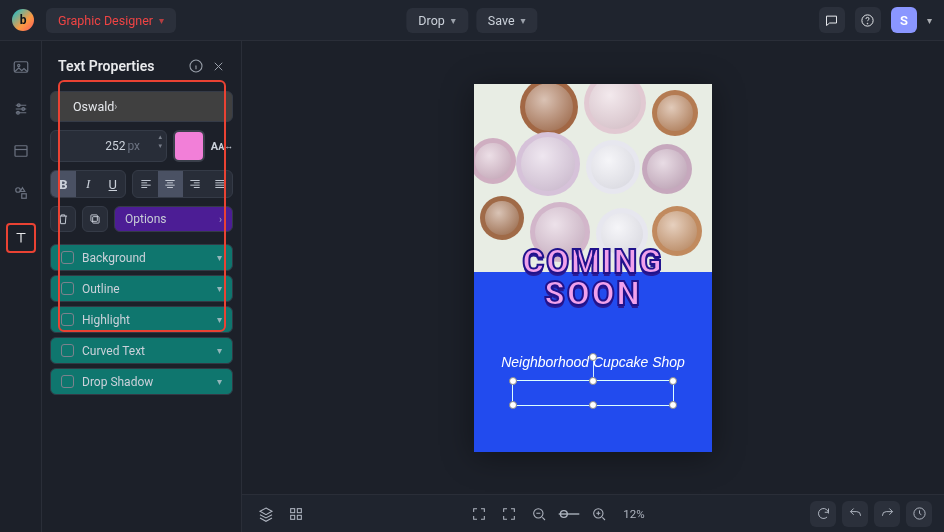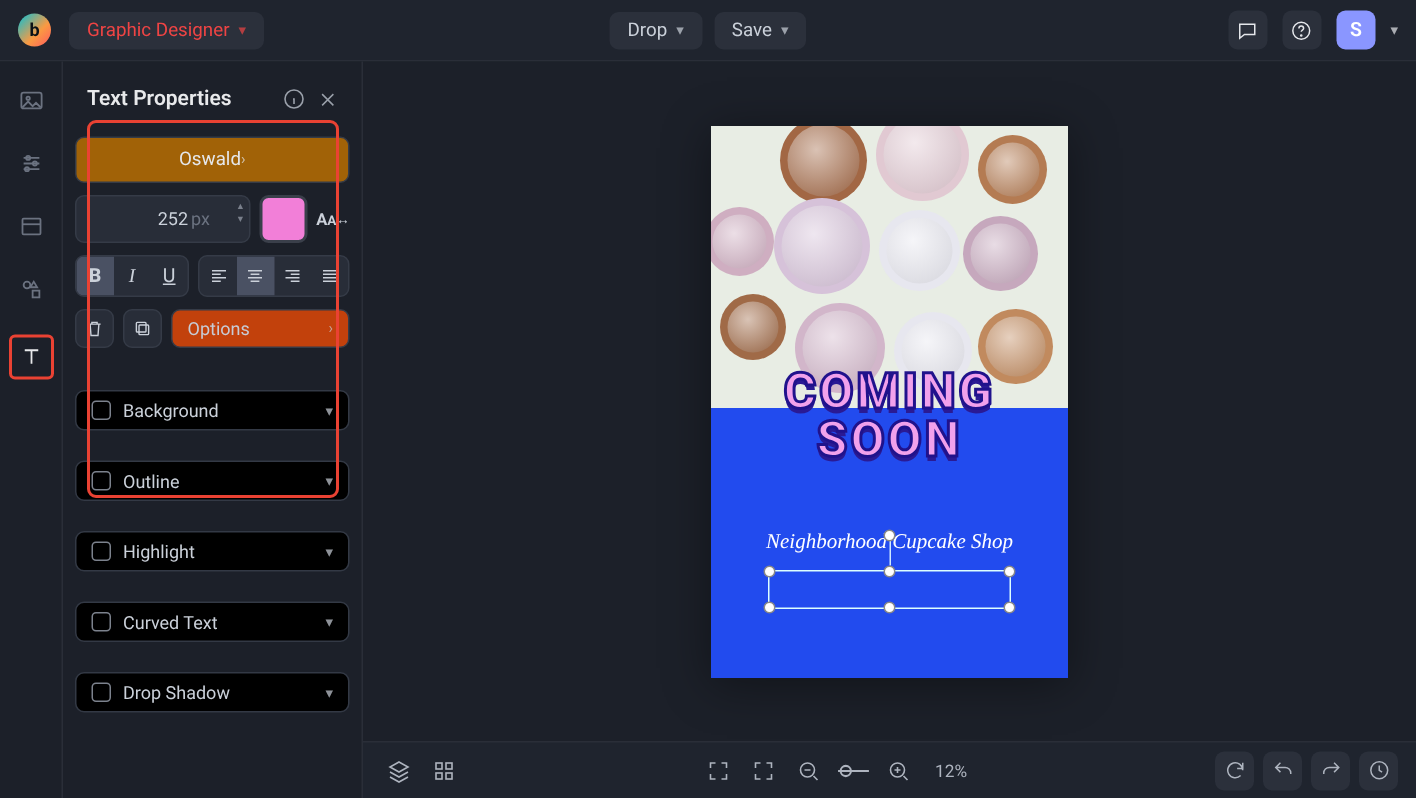--- a/index.html
+++ b/index.html
@@ -22,39 +22,39 @@
 .rail-i.active-box { border:2px solid #ea4233; border-radius:4px; width:30px; height:30px; color:#e8e9eb; }
 .rail-i svg { width:18px; height:18px; }
 
 
 .panel { position:absolute; left:42px; top:41px; width:200px; bottom:0; background:#1c2029; border-right:1px solid #2a2e38; }
 .panel-head { display:flex; align-items:center; padding:14px 12px 10px 16px;justify-content:flex-end; }
 .panel-title { font-size:14px; font-weight:600; color:#e8e9eb; }
 .panel-head .spacer { flex:1; }
 .panel-ic { width:22px; height:22px; display:flex; align-items:center; justify-content:center; color:#9aa0aa; }
 .red-outline { position:absolute; left:58px; top:80px; width:168px; height:252px; border:2px solid #ea4233; border-radius:6px; pointer-events:none; z-index:2; }
-.fontrow { margin:4px 8px 0; background:#a16207; border:1px solid #353b47; border-radius:6px; padding:7px 10px; display:flex; justify-content:center; align-items:center; font-size:12.5px; }
+.fontrow { margin:4px 8px 0; background:#404040; border:1px solid #353b47; border-radius:6px; padding:7px 22px; display:flex; justify-content:flex-start; align-items:center; font-size:12.5px; }
 .row2 { display:flex; margin:8px 8px 0; gap:6px; }
 .sizebox { flex:1; background:#282d38; border:1px solid #353b47; border-radius:6px; display:flex; align-items:center; justify-content:flex-end; padding:0 26px 0 8px; height:32px; position:relative; font-size:12px; color:#cbd1da; }
 .sizebox .unit { color:#6b7280; margin-left:2px; }
 .stepper { position:absolute; right:4px; top:3px; display:flex; flex-direction:column; gap:2px; }
 .stepper span { font-size:7px; color:#7a808c; line-height:7px; }
 .swatch { width:32px; height:32px; border-radius:6px; background:#f27fd8; border:2px solid #3a3f4a; }
 .aabt { width:22px; height:32px; display:flex; flex-direction:row; align-items:center; justify-content:center; color:#cbd1da; font-size:10px; gap:0; }
 .row3, .row5 { display:flex; margin:8px 8px 0; gap:6px; }
 .grp { display:flex; background:#282d38; border:1px solid #353b47; border-radius:6px; overflow:hidden; }
 .grp button { width:26px; height:26px; background:transparent; border:none; color:#cbd1da; font-size:13px; display:flex; align-items:center; justify-content:center; font-family:inherit; }
 .grp button.active { background:#4a5163; }
 .grp.biud button:nth-child(1){ font-weight:800; }
 .grp.biud button:nth-child(2){ font-style:italic; font-family:Georgia,serif; }
 .grp.biud button:nth-child(3){ text-decoration:underline; }
 .sqbtn { width:26px; height:26px; background:#282d38; border:1px solid #353b47; border-radius:6px; display:flex; align-items:center; justify-content:center; color:#cbd1da; }
-.optbtn { flex:1; background:#c2410c; border:1px solid #353b47; border-radius:6px; height:26px; display:flex; align-items:center; justify-content:space-between; padding:0 10px; font-size:12px; color:#c7ccd6; }
+.optbtn { flex:1; background:#4c1d95; border:1px solid #353b47; border-radius:6px; height:26px; display:flex; align-items:center; justify-content:space-between; padding:0 10px; font-size:12px; color:#c7ccd6; }
 .effects { margin:12px 8px 0; display:flex; flex-direction:column; gap:4px; }
-.effrow { background:#000000; border:1px solid #333945; border-radius:6px; height:27px; display:flex; align-items:center; padding:0 10px; font-size:12px; color:#cbd1da; gap:8px;margin-top:16px; }
+.effrow { background:#0f766e; border:1px solid #333945; border-radius:6px; height:27px; display:flex; align-items:center; padding:0 10px; font-size:12px; color:#cbd1da; gap:8px; }
 .checkbox { width:13px; height:13px; border:1.5px solid #7c828d; border-radius:3px; }
 .effrow .flex1 { flex:1; }
 
 
 .canvas-area { position:absolute; left:242px; right:0; top:41px; bottom:38px; background:#1c2029; display:flex; align-items:center; justify-content:center; }
 .doccard { width:238px; height:368px; background:#224bee; position:relative; overflow:hidden; box-shadow:0 4px 30px rgba(0,0,0,.4);padding-left:12px; }
 .photo { position:absolute; left:0; right:0; top:0; height:188px; background:#e8ede4; }
 .cup { position:absolute; border-radius:50%; }
 .cup::after{ content:""; position:absolute; inset:5px; border-radius:50%; background:radial-gradient(circle at 40% 35%, rgba(255,255,255,.6), rgba(0,0,0,.08)); }
 .c1{width:58px;height:58px;left:46px;top:-6px;background:#a26744;}
@@ -62,21 +62,21 @@
 .c3{width:46px;height:46px;left:178px;top:6px;background:#b47b52;}
 .c4{width:46px;height:46px;left:-4px;top:54px;background:#cfaec1;}
 .c5{width:64px;height:64px;left:42px;top:48px;background:#d6c2d9;}
 .c6{width:54px;height:54px;left:112px;top:56px;background:#e7e7ef;}
 .c7{width:50px;height:50px;left:168px;top:60px;background:#c6a8bd;}
 .c8{width:44px;height:44px;left:6px;top:112px;background:#a06a47;}
 .c9{width:60px;height:60px;left:56px;top:118px;background:#d2b6ca;}
 .c10{width:52px;height:52px;left:122px;top:124px;background:#e7e7ef;}
 .c11{width:50px;height:50px;left:178px;top:122px;background:#c18a5e;}
 .coming{ position:absolute;left:0;right:0;top:162px;text-align:center;font-family:"Arial Black",Impact,sans-serif;font-weight:900;letter-spacing:2px;font-size:33px;line-height:32px;color:#f1a1ec; -webkit-text-stroke:2px #20128c; text-shadow:0 3px 0 #2a1a94; }
-.sub1{ position:absolute;left:0;right:0;top:270px;text-align:center;color:#fff;font-family:Liberation Serif, serif;font-style:italic;font-size:14px; }
+.sub1{ position:absolute;left:0;right:0;top:270px;text-align:center;color:#fff;font-family:Liberation Sans, sans-serif;font-style:italic;font-size:14px; }
 .selbox { position:absolute; left:38px; right:38px; top:296px; height:26px; border:1.5px solid #dff; display:flex; align-items:center; justify-content:center; }
 .selbox .txt { color:#fff; font-weight:700; letter-spacing:2px; font-size:12.5px; }
 .handle { position:absolute; width:8px;height:8px;border-radius:50%; background:#fff; border:1px solid #888; }
 .h-tl{left:-4px;top:-4px;} .h-tr{right:-4px;top:-4px;} .h-bl{left:-4px;bottom:-4px;} .h-br{right:-4px;bottom:-4px;}
 .h-tc{left:50%;top:-4px;margin-left:-4px;} .h-bc{left:50%;bottom:-4px;margin-left:-4px;}
 .rotstem{position:absolute;left:50%;top:-22px;width:1px;height:18px;background:#cfeaff;}
 .roth{position:absolute;left:50%;top:-28px;margin-left:-4px;width:8px;height:8px;border-radius:50%;background:#fff;border:1px solid #888;}
 
 
 .bottombar { position:absolute; left:242px; right:0; bottom:0; height:38px; background:#1f242e; border-top:1px solid #2a2e38; display:flex; align-items:center; padding:0 12px; gap:6px;margin-top:36px; }

